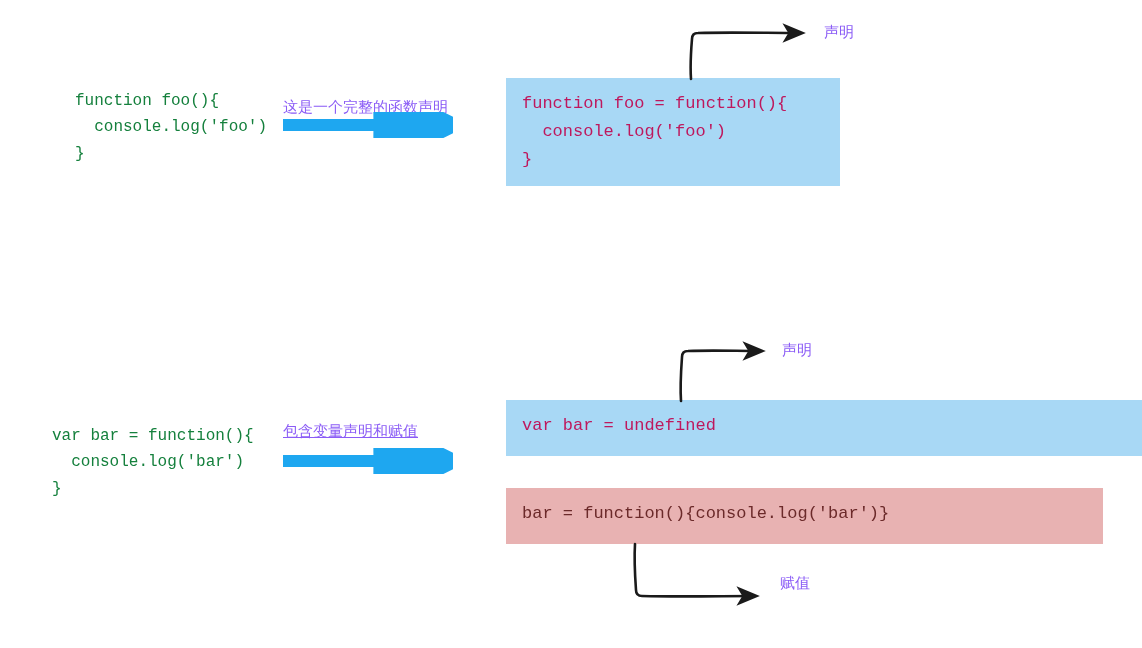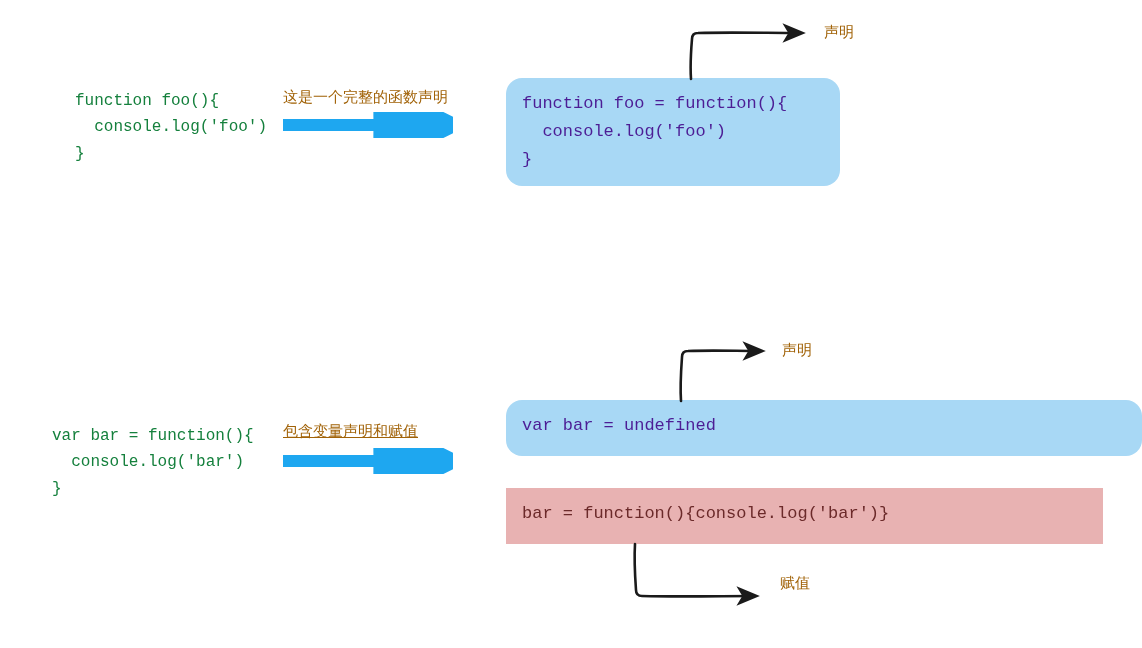--- a/index.html
+++ b/index.html
@@ -15,42 +15,42 @@
     position: absolute;
     font-size: 16px;
     line-height: 1.65;
     color: #15803d;
     white-space: pre;
   }
   .label {
     position: absolute;
     font-family: "PingFang SC", "Hiragino Sans GB", "Microsoft YaHei", sans-serif;
     font-size: 15px;
-    color: #a16207;
+    color: #8b5cf6;
   }
   .box {
     position: absolute;
     padding: 12px 16px;
     font-size: 17px;
     line-height: 1.65;
     white-space: pre;
   }
-  .box.blue { background: #a8d8f5; color: #4c1d95; border-radius: 16px; }
+  .box.blue { background: #a8d8f5; color: #be185d; }
   .box.red  { background: #e8b2b2; color: #6b2a2a; }
   svg.arrow-straight { position: absolute; }
   svg.arrow-sketchy { position: absolute; }
 </style>
 </head>
 <body>
 
 <div class="code" style="top:88px; left:75px;">function foo(){
   console.log('foo')
 }</div>
 
-<div class="label" style="top:88px; left:283px;">这是一个完整的函数声明</div>
+<div class="label" style="top:98px; left:283px;">这是一个完整的函数声明</div>
 
 <svg class="arrow-straight" style="top:112px; left:283px;" width="170" height="26">
   <defs>
     <marker id="ah-blue-1" viewBox="0 0 10 10" refX="6" refY="5" markerWidth="8" markerHeight="8" orient="auto">
       <path d="M0,0 L10,5 L0,10 z" fill="#1ea7f0"></path>
     </marker>
   </defs>
   <line x1="0" y1="13" x2="148" y2="13" stroke="#1ea7f0" stroke-width="12" marker-end="url(#ah-blue-1)"></line>
 </svg>
 

